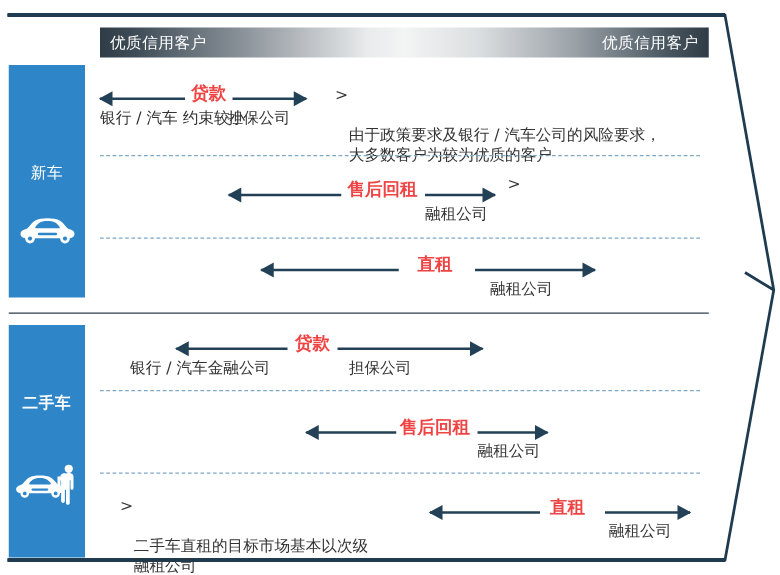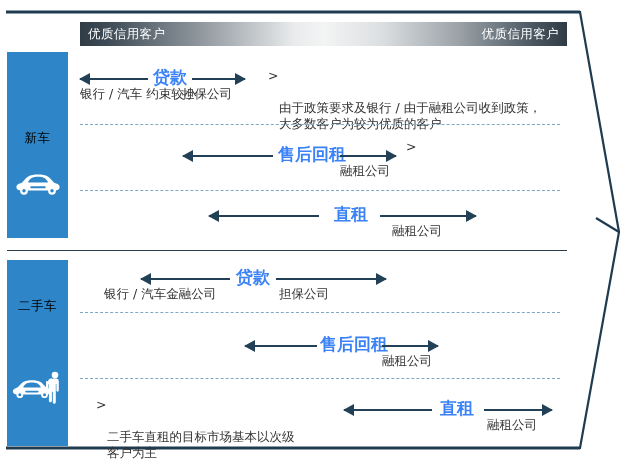--- a/index.html
+++ b/index.html
@@ -24,30 +24,30 @@
     position:absolute;top:0;height:24px;line-height:24px;
     color:#ffffff;font-size:12.5px;letter-spacing:.4px;white-space:nowrap;
   }
   .header-label.left{left:8px;}
   .header-label.right{right:8px;}
 
   
   .cat{
     position:absolute;left:7px;width:61px;
     background:#2e86c8;
-    color:#000000;
+    color:#ffffff;
   }
   .cat.new{top:52px;height:186px;}
   .cat.used{top:260px;height:186px;}
   .cat-label{
     position:absolute;left:0;width:100%;text-align:center;
     font-size:12.5px;letter-spacing:.5px;
   }
   .cat.new .cat-label{top:78px;}
-  .cat.used .cat-label{top:38px;}
+  .cat.used .cat-label{top:54px;font-weight:bold;}
   .cat-icon{
     position:absolute;left:0;width:100%;display:flex;justify-content:center;
   }
   .cat.new .cat-icon{top:120px;}
   .cat.used .cat-icon{top:110px;}
 
   
   .sep{position:absolute;height:0;border-top:1px dashed #7fa8c4;}
   .sec-divider{position:absolute;left:7px;width:560px;height:0;border-top:1.6px solid #2c3e4c;}
 
@@ -61,21 +61,21 @@
     background:#234156;
   }
   .arrowline .head{
     position:absolute;top:0;width:0;height:0;
     border-top:6px solid transparent;border-bottom:6px solid transparent;
   }
   .arrowline .head.left{left:-1px;border-right:11px solid #234156;}
   .arrowline .head.right{right:-1px;border-left:11px solid #234156;}
 
   .flow-label{
-    position:absolute;color:#3b82f6;font-weight:bold;font-size:17px;
+    position:absolute;color:#ef4444;font-weight:bold;font-size:14px;
     white-space:nowrap;
   }
   .node-label{
     position:absolute;color:#333333;font-size:12.5px;white-space:nowrap;
   }
   .note{
     position:absolute;color:#333333;font-size:12.5px;line-height:16px;
     white-space:pre-line;
   }
   .note .bullet{position:absolute;left:0;top:0;}
@@ -136,21 +136,21 @@
       <div class="bar"></div>
       <div class="head left"></div>
       <div class="head right"></div>
     </div>
     <div class="flow-label" style="left:148px;top:66px;background:#fff;padding:0 5px;">贷款</div>
     <div class="node-label" style="left:80px;top:86px;line-height:15px;">银行 / 汽车
 约束较小</div>
     <div class="node-label" style="left:182px;top:86px;">担保公司</div>
     <div class="note" style="left:268px;top:68px;width:290px;">
       <span class="bullet">&gt;</span>
-      <span class="txt">由于政策要求及银行 / 由于融租公司收到政策，
+      <span class="txt">由于政策要求及银行 / 汽车公司的风险要求，
 大多数客户为较为优质的客户</span>
     </div>
   </div>
 
   <div class="sep" style="left:80px;top:124px;width:480px;"></div>
 
   <div class="row">
     <div class="arrowline" style="left:183px;top:150px;width:90px;">
       <div class="bar"></div>
       <div class="head left"></div>
@@ -208,21 +208,21 @@
     </div>
     <div class="node-label" style="left:382px;top:353px;">融租公司</div>
   </div>
 
   <div class="sep" style="left:80px;top:378px;width:480px;"></div>
 
   <div class="row">
     <div class="note" style="left:96px;top:397px;width:220px;">
       <span class="bullet">&gt;</span>
       <span class="txt">二手车直租的目标市场基本以次级
-客户为主</span>
+融租公司</span>
     </div>
     <div class="arrowline" style="left:344px;top:404px;width:88px;">
       <div class="bar"></div>
       <div class="head left"></div>
     </div>
     <div class="flow-label" style="left:440px;top:397px;">直租</div>
     <div class="arrowline" style="left:484px;top:404px;width:68px;">
       <div class="bar"></div>
       <div class="head right"></div>
     </div>

